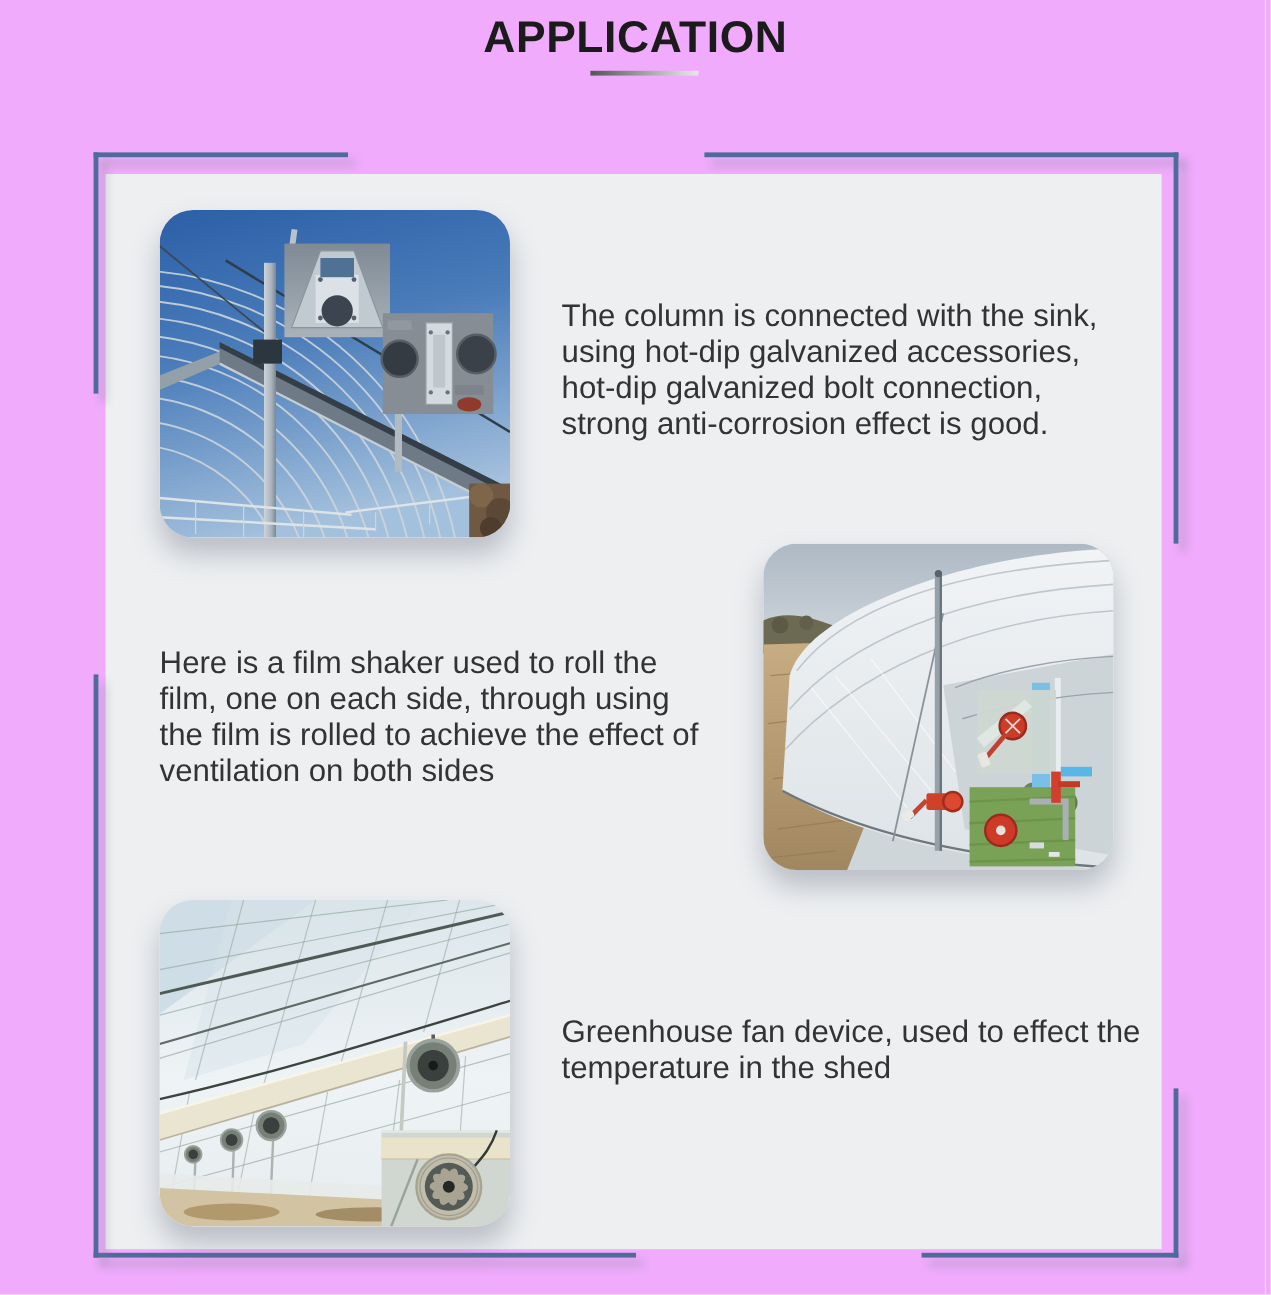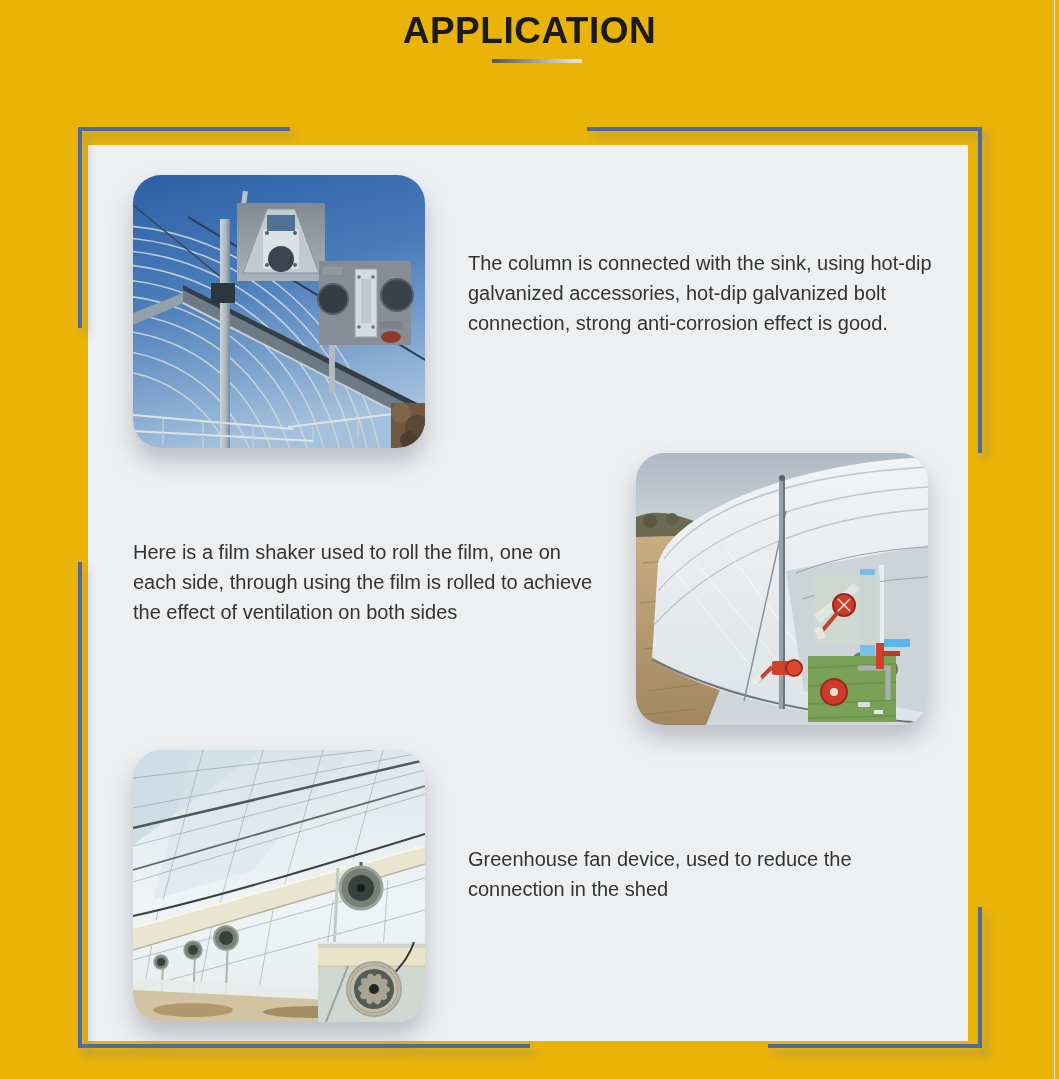--- a/index.html
+++ b/index.html
@@ -1,17 +1,17 @@
 <!DOCTYPE html>
 <html><head>
 <meta charset="utf-8">
 <style>
   html,body{margin:0;padding:0;background:#ffffff;}
   body{width:1059px;height:1079px;font-family:"Liberation Sans",sans-serif;}
-  .canvas{position:relative;width:1059px;height:1079px;overflow:hidden;background:#eab308;}
+  .canvas{position:relative;width:1059px;height:1079px;overflow:hidden;background:#f0abfc;}
 
   
   .page-title{position:absolute;left:0;top:10px;width:100%;margin:0;text-align:center;
     font-size:37px;font-weight:600;letter-spacing:0.5px;color:#1b1b1b;}
   .title-underline{position:absolute;left:492px;top:59px;width:90px;height:4px;
     background:linear-gradient(to right,#555555,#9a9a9a 45%,#d6d6d6 85%,#e6e6e6);}
 
   
   .panel{position:absolute;left:88px;top:145px;width:880px;height:896px;background:#edeff1;}
 
@@ -28,21 +28,21 @@
 
   
   .photo{position:absolute;border-radius:28px;overflow:hidden;
     box-shadow:0 14px 22px rgba(104,114,130,0.38);}
   .photo svg{display:block;width:100%;height:100%;}
   .photo1{left:133px;top:175px;width:292px;height:273px;}
   .photo2{left:636px;top:453px;width:292px;height:272px;}
   .photo3{left:133px;top:750px;width:292px;height:272px;}
 
   
-  .blurb{position:absolute;margin:0;font-size:20px;line-height:30px;color:#333333;}
+  .blurb{position:absolute;margin:0;font-size:26px;line-height:30px;color:#333333;}
   .blurb1{left:468px;top:248px;width:475px;}
   .blurb2{left:133px;top:537px;width:460px;}
   .blurb3{left:468px;top:844px;width:485px;}
 
   .page-edge-line{position:absolute;left:1054px;top:0;width:1px;height:1079px;background:#e4e4e4;}
 </style>
 </head>
 <body>
 
 <div class="canvas">
@@ -325,16 +325,16 @@
           <ellipse cx="56" cy="47" rx="6" ry="16" transform="rotate(164 56 47)"></ellipse>
           <ellipse cx="56" cy="47" rx="6" ry="16" transform="rotate(236 56 47)"></ellipse>
           <ellipse cx="56" cy="47" rx="6" ry="16" transform="rotate(308 56 47)"></ellipse>
         </g>
         <circle cx="56" cy="47" r="24" stroke="#8d9589" fill="none" stroke-width="1" opacity="0.8"></circle>
         <circle cx="56" cy="47" r="5" fill="#232825"></circle>
       </g>
     </svg>
   </div>
 
-  <p class="blurb blurb3">Greenhouse fan device, used to reduce the connection in the shed</p>
+  <p class="blurb blurb3">Greenhouse fan device, used to effect the temperature in the shed</p>
 
   <div class="page-edge-line"></div>
 </div>
 
 </body></html>

